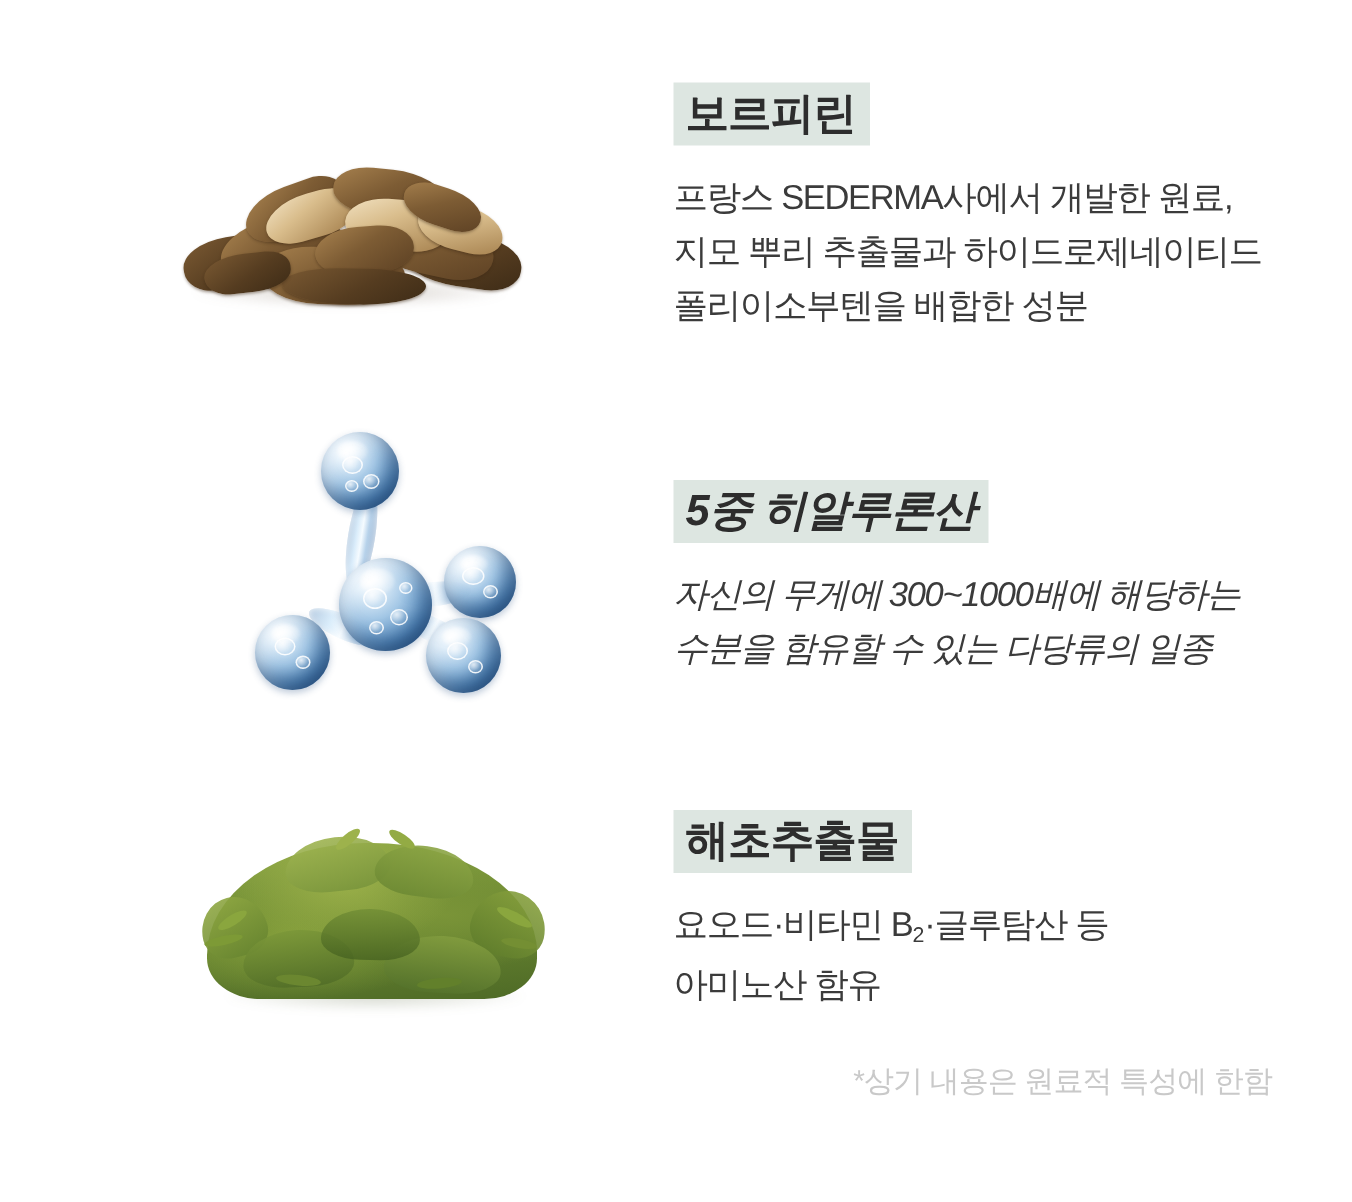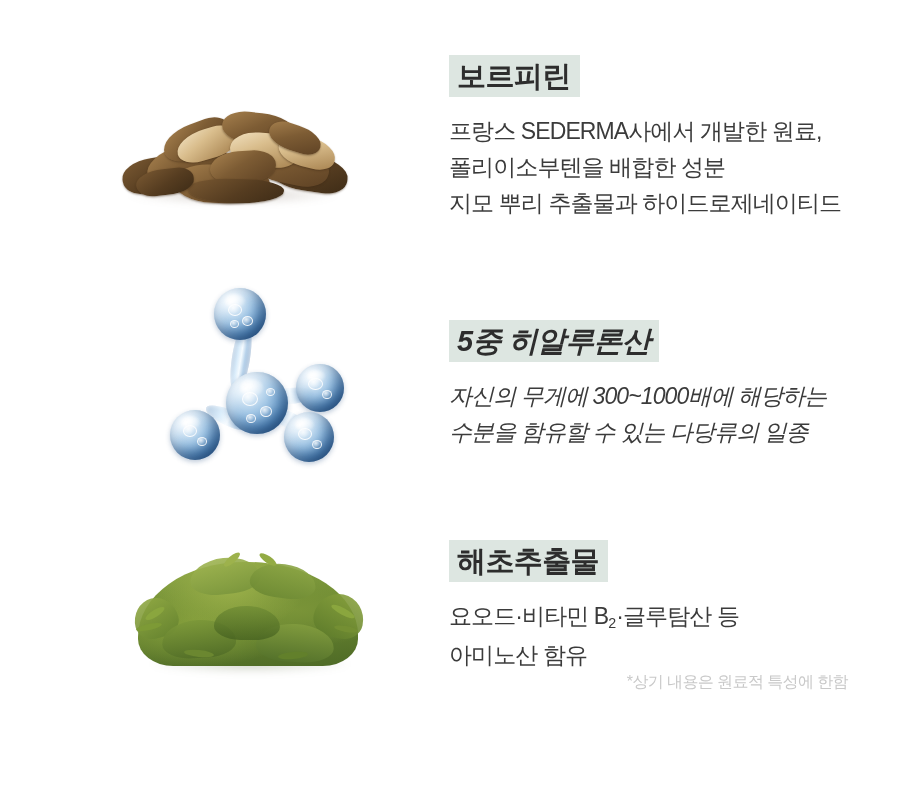--- a/index.html
+++ b/index.html
@@ -72,23 +72,23 @@
     font-size: 0.62em;
     vertical-align: baseline;
     position: relative;
     top: 0.28em;
     letter-spacing: 0;
   }
 
   .footnote {
     position: absolute;
     right: 53px;
-    top: 672px;
+    top: 707px;
     color: #c9c9c9;
-    font-size: 16px;
+    font-size: 20px;
     letter-spacing: -0.6px;
     white-space: nowrap;
   }
 
   
   .bark {
     position: absolute;
     left: 118px;
     top: 52px;
     width: 230px;
@@ -236,22 +236,22 @@
         <div class="flake mid" style="left:150px; top:18px; width:54px; height:26px; border-radius:34% 50% 32% 46%/46% 54% 44% 52%; transform:rotate(18deg);"></div>
       </div>
     </div>
 
     <div class="copy">
       <div class="title-wrap">
         <span class="title">보르피린</span>
       </div>
       <div class="body-text">
         <span class="line">프랑스 SEDERMA사에서 개발한 원료,</span>
+        <span class="line">지모 뿌리 추출물과 하이드로제네이티드</span>
         <span class="line">폴리이소부텐을 배합한 성분</span>
-        <span class="line">지모 뿌리 추출물과 하이드로제네이티드</span>
       </div>
     </div>
   </div>
 
   <div class="row row-2">
 
     <div class="media">
       <div class="molecule">
 
         <div class="bond" style="left:62px; top:34px; width:18px; height:72px; transform:rotate(9deg);"></div>

